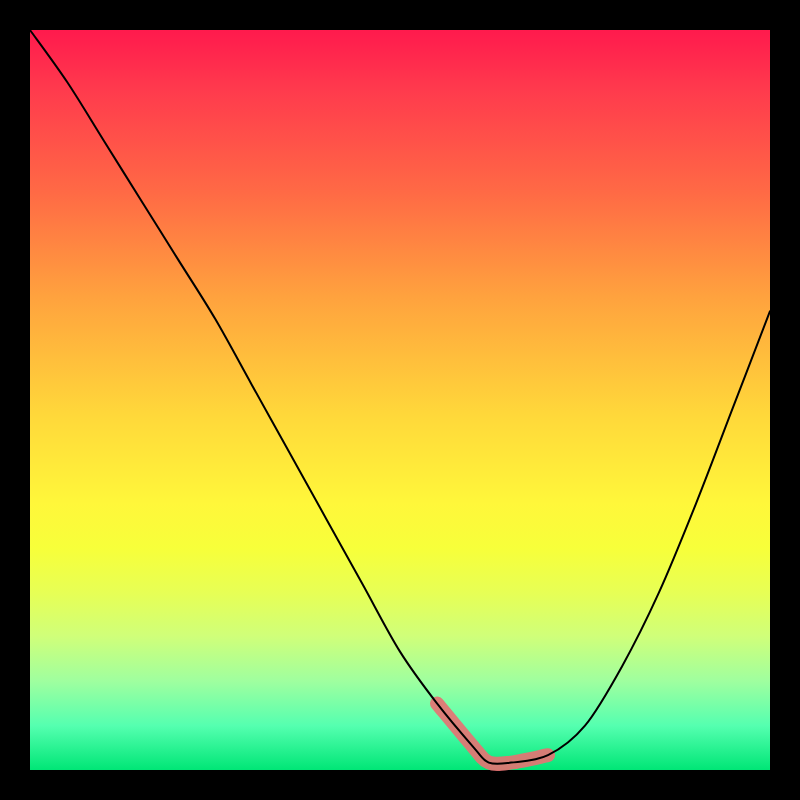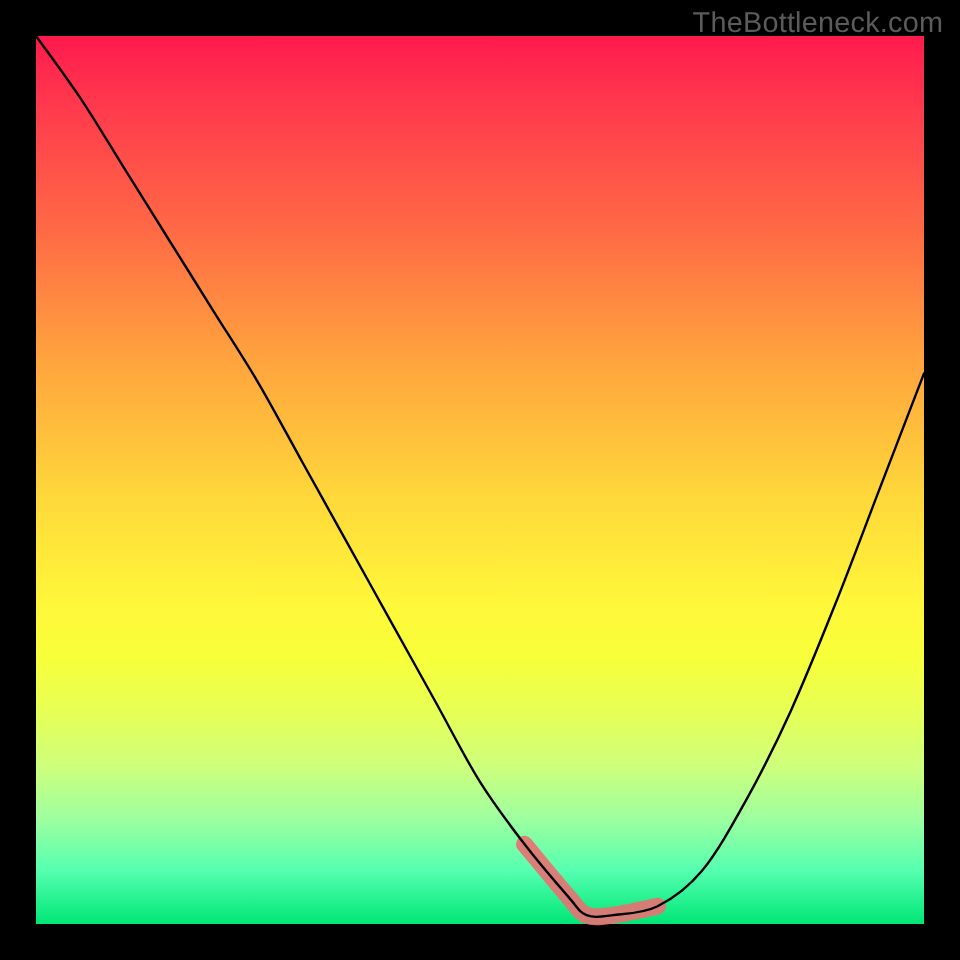--- a/index.html
+++ b/index.html
@@ -64,21 +64,20 @@
     stroke-width: 14;
     stroke-linecap: round;
     stroke-linejoin: round;
     opacity: 0.92;
   }
 </style>
 </head>
 <body>
 
 <div class="container">
-  <div class="watermark">TheBottleneck.com</div>
 
   <div class="plot-area">
     <svg class="curve" viewBox="0 0 740 740" preserveAspectRatio="none">
 
       <path id="highlight" class="highlight-path" d="M 407.00 673.40 C 413.17 680.80, 435.37 707.93, 444.00 717.80 C 452.63 727.67, 452.63 730.13, 458.80 732.60 C 464.97 735.07, 471.13 733.83, 481.00 732.60 C 490.87 731.37, 511.83 726.43, 518.00 725.20"></path>
 
       <path id="maincurve" class="curve-path" d="M 0.00 0.00 C 6.17 8.63, 24.67 33.30, 37.00 51.80 C 49.33 70.30, 61.67 91.27, 74.00 111.00 C 86.33 130.73, 98.67 150.47, 111.00 170.20 C 123.33 189.93, 135.67 209.67, 148.00 229.40 C 160.33 249.13, 172.67 267.63, 185.00 288.60 C 197.33 309.57, 209.67 333.00, 222.00 355.20 C 234.33 377.40, 246.67 399.60, 259.00 421.80 C 271.33 444.00, 283.67 466.20, 296.00 488.40 C 308.33 510.60, 320.67 532.80, 333.00 555.00 C 345.33 577.20, 357.67 601.87, 370.00 621.60 C 382.33 641.33, 394.67 657.37, 407.00 673.40 C 419.33 689.43, 435.37 707.93, 444.00 717.80 C 452.63 727.67, 452.63 730.13, 458.80 732.60 C 464.97 735.07, 471.13 733.83, 481.00 732.60 C 490.87 731.37, 505.67 731.37, 518.00 725.20 C 530.33 719.03, 542.67 710.40, 555.00 695.60 C 567.33 680.80, 579.67 658.60, 592.00 636.40 C 604.33 614.20, 616.67 589.53, 629.00 562.40 C 641.33 535.27, 653.67 504.43, 666.00 473.60 C 678.33 442.77, 690.67 409.47, 703.00 377.40 C 715.33 345.33, 733.83 297.23, 740.00 281.20"></path>
     </svg>
   </div>
 </div>

